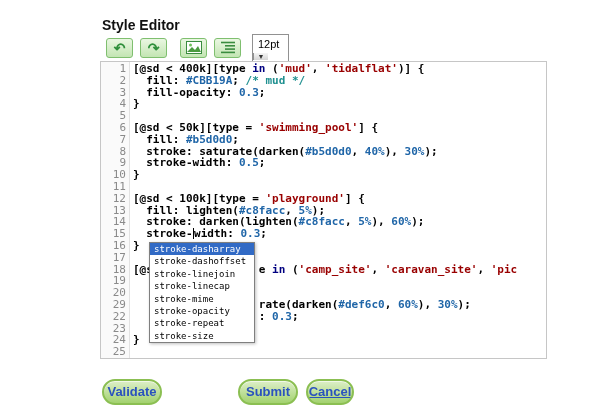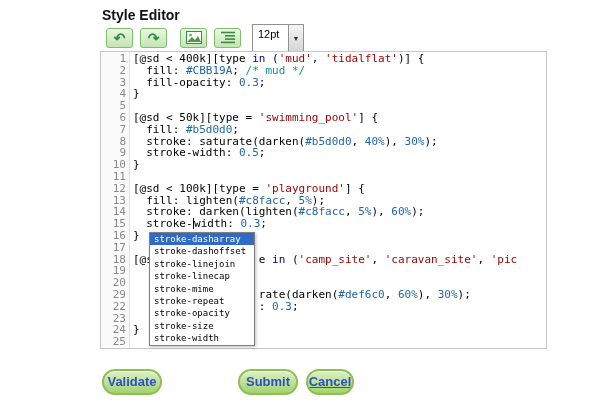--- a/index.html
+++ b/index.html
@@ -1,52 +1,52 @@
 <!DOCTYPE html>
 <html><head>
 <meta charset="utf-8">
 <style>
   html,body{margin:0;padding:0;}
   body{
     width:600px;height:414px;position:relative;overflow:hidden;
     background:#ffffff;font-family:"Liberation Sans",sans-serif;
   }
-  .app{position:absolute;left:100px;top:7px;width:447px;}
+  .app{position:absolute;left:100px;top:17px;width:447px;}
 
   .title{font-size:14px;font-weight:bold;line-height:16px;color:#111;margin:0 0 4px 2px;}
 
   .toolbar{height:22px;margin:0 0 2px 6px;display:flex;align-items:center;gap:7px;}
   .tb-btn{
     width:27px;height:20px;box-sizing:border-box;cursor:pointer;
     background:linear-gradient(#eaf7e2,#c3e5b3);
     border:1px solid #7fbf6f;border-radius:3px;
     display:flex;align-items:center;justify-content:center;
     color:#2f8f3c;font-size:14px;font-weight:bold;line-height:1;
   }
   .tb-btn.spaced{margin-left:6px;}
-  .fontsize{display:flex;align-items:stretch;height:28px;box-sizing:border-box;border:1px solid #919191;background:#fff;margin-left:4px;cursor:pointer;}
+  .fontsize{display:flex;align-items:stretch;height:28px;box-sizing:border-box;border:1px solid #919191;background:#fff;margin-left:4px;cursor:pointer;flex-direction:column;}
   .fontsize .val{font-size:11px;line-height:18px;padding:0 6px 0 5px;min-width:24px;color:#000;}
   .fontsize .arrow{width:14px;background:linear-gradient(#f5f5f5,#d6d6d6);border-left:1px solid #919191;
     display:flex;align-items:center;justify-content:center;font-size:7px;color:#333;}
 
   .editor{
     position:relative;display:flex;height:296px;box-sizing:content-box;
     border:1px solid #c6c6c6;background:#fff;overflow:hidden;
   }
   .gutter{
     flex:none;width:25px;background:#fafafa;border-right:1px solid #e2e2e2;
     font:11px/11.8px "DejaVu Sans Mono",monospace;color:#8a8a8a;
     text-align:right;padding:1px 3px 0 0;
   }
   .gutter div{height:11.8px;}
   .code{
     flex:1;overflow:hidden;padding:1px 0 0 3px;
     font:11px/11.8px "DejaVu Sans Mono",monospace;color:#000;white-space:pre;
   }
-  .code-line{height:11.8px;white-space:pre;}
+  .code-line{height:11.8px;white-space:pre;font-weight:bold;}
   .tk-s{color:#990000;}
   .tk-v{color:#2066a8;}
   .tk-c{color:#1f9090;}
   .tk-k{color:#000080;}
   .cursor{display:inline-block;width:1.5px;height:11px;background:#000;vertical-align:-2px;}
 
   .autocomplete{
     position:absolute;left:49px;top:225px;width:104px;z-index:20;
     background:#fff;border:1px solid #7f7f7f;box-shadow:1px 1px 3px rgba(0,0,0,.25);
   }
@@ -137,24 +137,23 @@
       </div>
     <div class="code"><div class="code-line"><span class="">[@sd &lt; 400k][type </span><span class="tk-k">in</span><span class=""> (</span><span class="tk-s">'mud'</span><span class="">, </span><span class="tk-s">'tidalflat'</span><span class="">)] {</span></div><div class="code-line"><span class="">  fill: </span><span class="tk-v">#CBB19A</span><span class="">; </span><span class="tk-c">/* mud */</span></div><div class="code-line"><span class="">  fill-opacity: </span><span class="tk-v">0.3</span><span class="">;</span></div><div class="code-line"><span class="">}</span></div><div class="code-line"></div><div class="code-line"><span class="">[@sd &lt; 50k][type = </span><span class="tk-s">'swimming_pool'</span><span class="">] {</span></div><div class="code-line"><span class="">  fill: </span><span class="tk-v">#b5d0d0</span><span class="">;</span></div><div class="code-line"><span class="">  stroke: saturate(darken(</span><span class="tk-v">#b5d0d0</span><span class="">, </span><span class="tk-v">40%</span><span class="">), </span><span class="tk-v">30%</span><span class="">);</span></div><div class="code-line"><span class="">  stroke-width: </span><span class="tk-v">0.5</span><span class="">;</span></div><div class="code-line"><span class="">}</span></div><div class="code-line"></div><div class="code-line"><span class="">[@sd &lt; 100k][type = </span><span class="tk-s">'playground'</span><span class="">] {</span></div><div class="code-line"><span class="">  fill: lighten(</span><span class="tk-v">#c8facc</span><span class="">, </span><span class="tk-v">5%</span><span class="">);</span></div><div class="code-line"><span class="">  stroke: darken(lighten(</span><span class="tk-v">#c8facc</span><span class="">, </span><span class="tk-v">5%</span><span class="">), </span><span class="tk-v">60%</span><span class="">);</span></div><div class="code-line"><span class="">  stroke-</span><span class="cursor"></span><span class="">width: </span><span class="tk-v">0.3</span><span class="">;</span></div><div class="code-line"><span class="">}</span></div><div class="code-line"></div><div class="code-line"><span class="">[@sd               e </span><span class="tk-k">in</span><span class=""> (</span><span class="tk-s">'camp_site'</span><span class="">, </span><span class="tk-s">'caravan_site'</span><span class="">, </span><span class="tk-s">'pic</span></div><div class="code-line"></div><div class="code-line"></div><div class="code-line"><span class="">                   rate(darken(</span><span class="tk-v">#def6c0</span><span class="">, </span><span class="tk-v">60%</span><span class="">), </span><span class="tk-v">30%</span><span class="">);</span></div><div class="code-line"><span class="">                   : </span><span class="tk-v">0.3</span><span class="">;</span></div><div class="code-line"></div><div class="code-line"><span class="">}</span></div><div class="code-line"></div></div>
   </div>
 
   <div class="autocomplete">
       <div class="ac-item sel">stroke-dasharray</div>
       <div class="ac-item">stroke-dashoffset</div>
       <div class="ac-item">stroke-linejoin</div>
       <div class="ac-item">stroke-linecap</div>
       <div class="ac-item">stroke-mime</div>
+      <div class="ac-item">stroke-opacity</div>
       <div class="ac-item">stroke-repeat</div>
-      <div class="ac-item">stroke-opacity</div>
       <div class="ac-item">stroke-size</div>
-      <div class="ac-item">stroke-width</div>
     </div>
 
   <div class="actions">
     <button class="pill" id="btn-validate">Validate</button>
     <button class="pill" id="btn-submit">Submit</button>
     <button class="pill" id="btn-cancel">Cancel</button>
   </div>
 
 </div>
 

